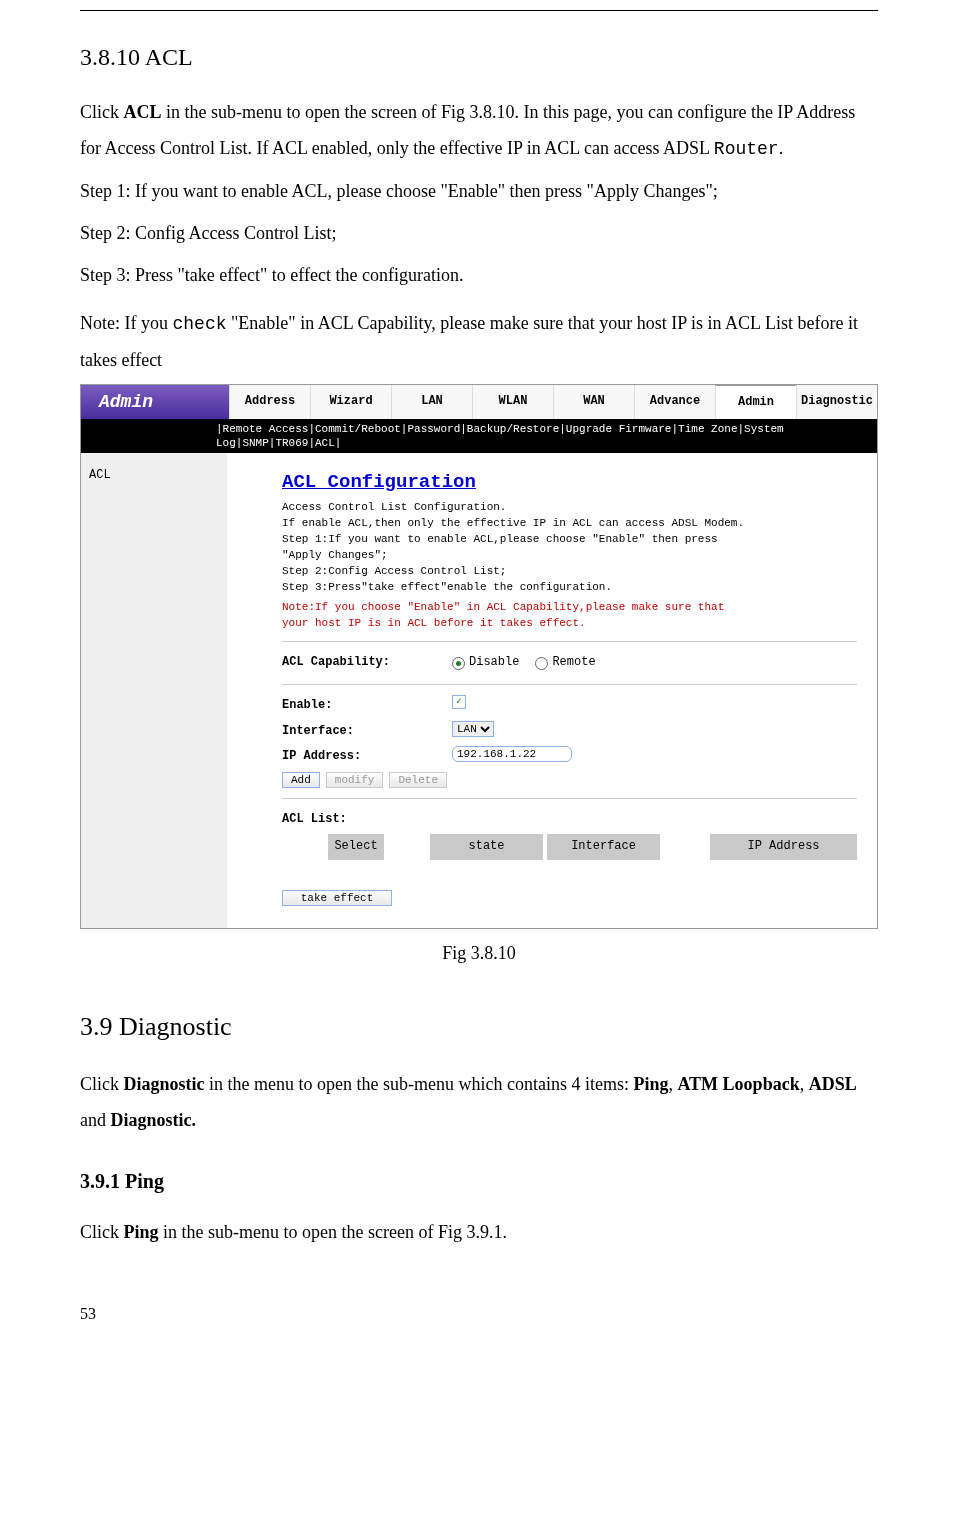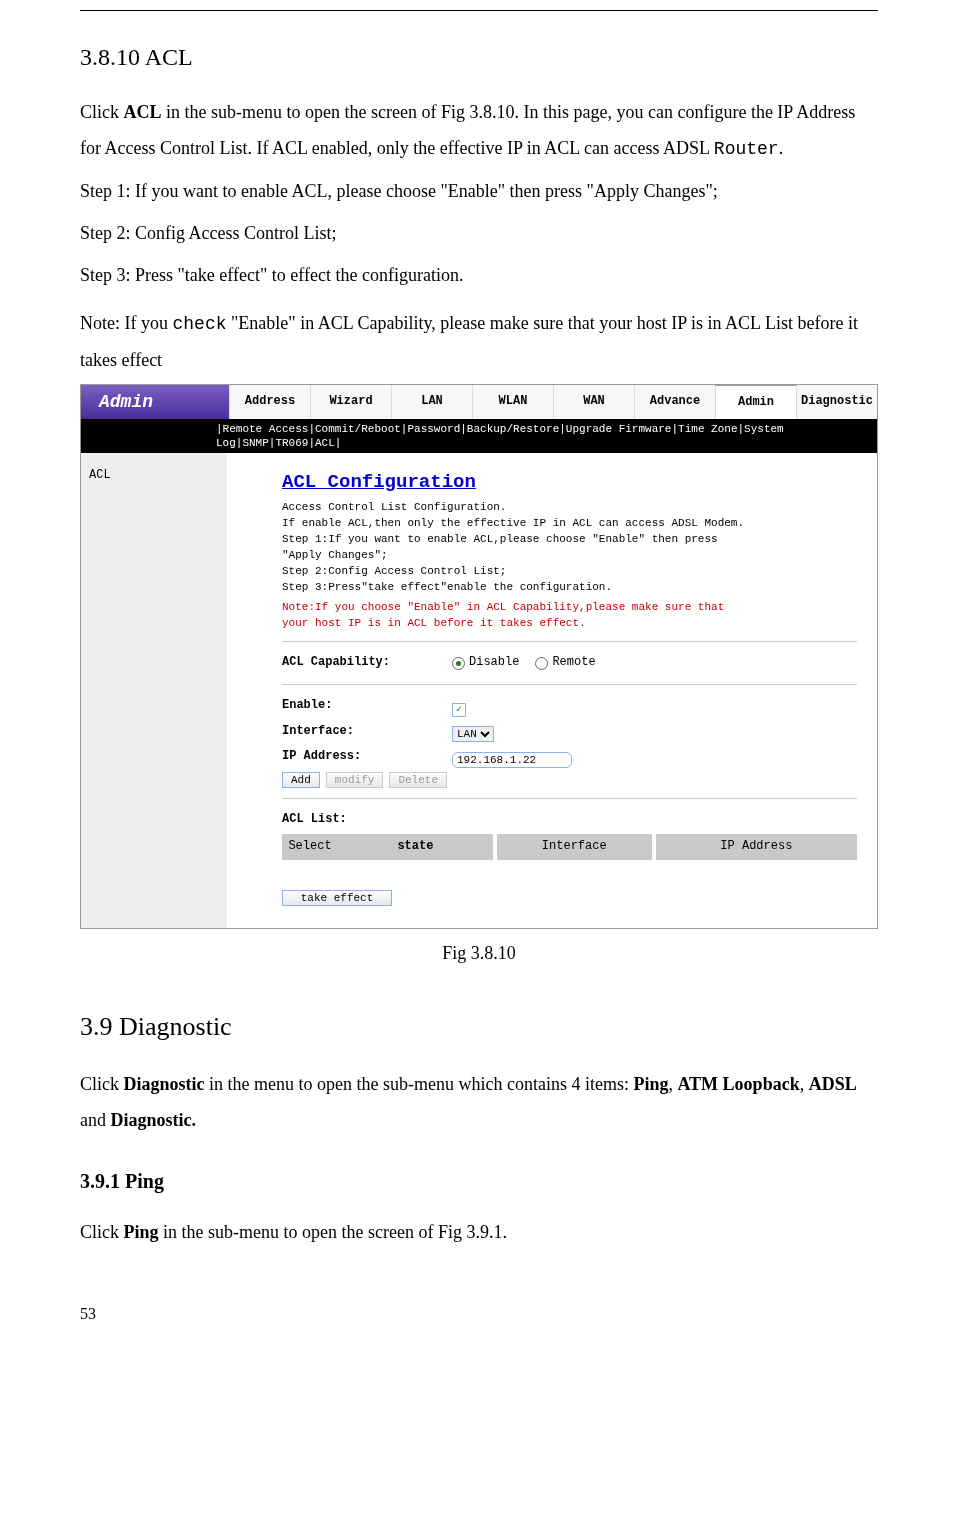--- a/index.html
+++ b/index.html
@@ -82,43 +82,43 @@
   }
   .ss .desc {
     color: #000;
     font-size: 11px;
     line-height: 16px;
     white-space: pre-line;
     font-family: "Courier New","SimSun",monospace;
   }
   .ss .warn { color: #c00000; font-size: 11px; line-height: 16px; white-space: pre-line; margin-top: 4px; font-family: "Courier New","SimSun",monospace;}
   .ss .sep { border-top: 1px solid #ccc; margin: 10px 0; height: 0; }
-  .ss .row { display: flex; align-items: flex-end; margin: 4px 0; font-size: 12px; font-family: "Courier New","SimSun",monospace; }
+  .ss .row { display: flex; align-items: flex-start; margin: 4px 0; font-size: 12px; font-family: "Courier New","SimSun",monospace; }
   .ss .lbl { width: 170px; font-weight: bold; }
   .ss .radio { display: inline-flex; align-items: center; margin-right: 16px; }
   .ss .radio .circ { width: 11px; height: 11px; border: 1px solid #666; border-radius: 50%; margin-right: 4px; position: relative; }
   .ss .radio.selected .circ::after { content:""; position:absolute; width:5px; height:5px; background:#2a7a2a; border-radius:50%; left:3px; top:3px; }
   .ss button, .ss .btn {
     font-family: "Courier New",monospace;
     font-size: 11px;
     background: linear-gradient(#fdfdfd,#e8e8e8);
     border: 1px solid #8ab4e8;
     padding: 1px 8px;
     margin-right: 6px;
   }
   .ss button:disabled, .ss .btn.disabled { color: #999; border-color: #ccc; }
   .ss input[type="text"] { font-family: "Courier New",monospace; font-size: 11px; border: 1px solid #8ab4e8; padding: 1px 4px; }
   .ss select { font-family: "Courier New",monospace; font-size: 11px; border: 1px solid #8ab4e8; }
   .ss .chk { width: 12px; height: 12px; border: 1px solid #8ab4e8; display:inline-flex; align-items:center; justify-content:center; background:#fff; }
   .ss .chk.checked::after { content:"✓"; font-size: 10px; color:#2a7a2a; line-height:10px; }
 
   .ss .tbl { display: flex; margin-top: 4px; }
-  .ss .tbl .th { background:#c9c9c9; text-align:center; padding:2px 0; font-family: "Courier New","SimSun",monospace; font-size:12px; }
+  .ss .tbl .th { background:#c9c9c9; text-align:center; padding:2px 0; font-family: "Courier New","SimSun",monospace; font-size:12px;margin-left:46px; }
   .ss .tbl .c1 { width: 56px; }
-  .ss .tbl .c2 { flex: 1; font-weight: bold; }
+  .ss .tbl .c2 { flex: 1; }
   .ss .tbl .c3 { flex: 1; margin: 0 4px; }
   .ss .tbl .c4 { flex: 1.3; }
 
   .pagenum { text-align: left; margin-top: 50px; font-size: 16px; }
 </style>
 </head>
 <body>
 
 <div class="page">
   <hr class="topline">

